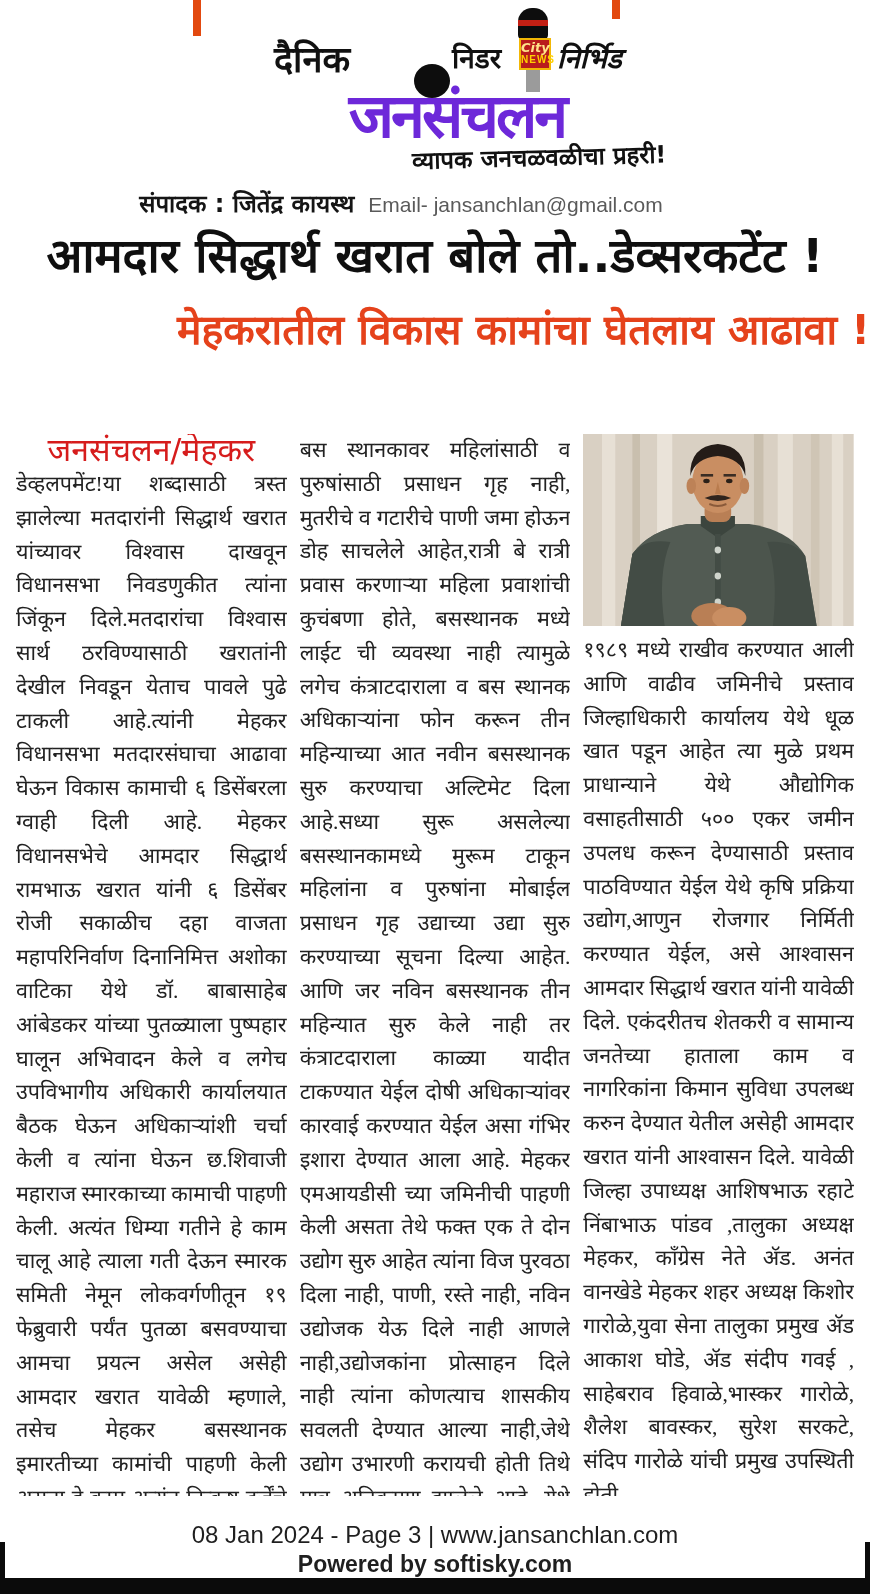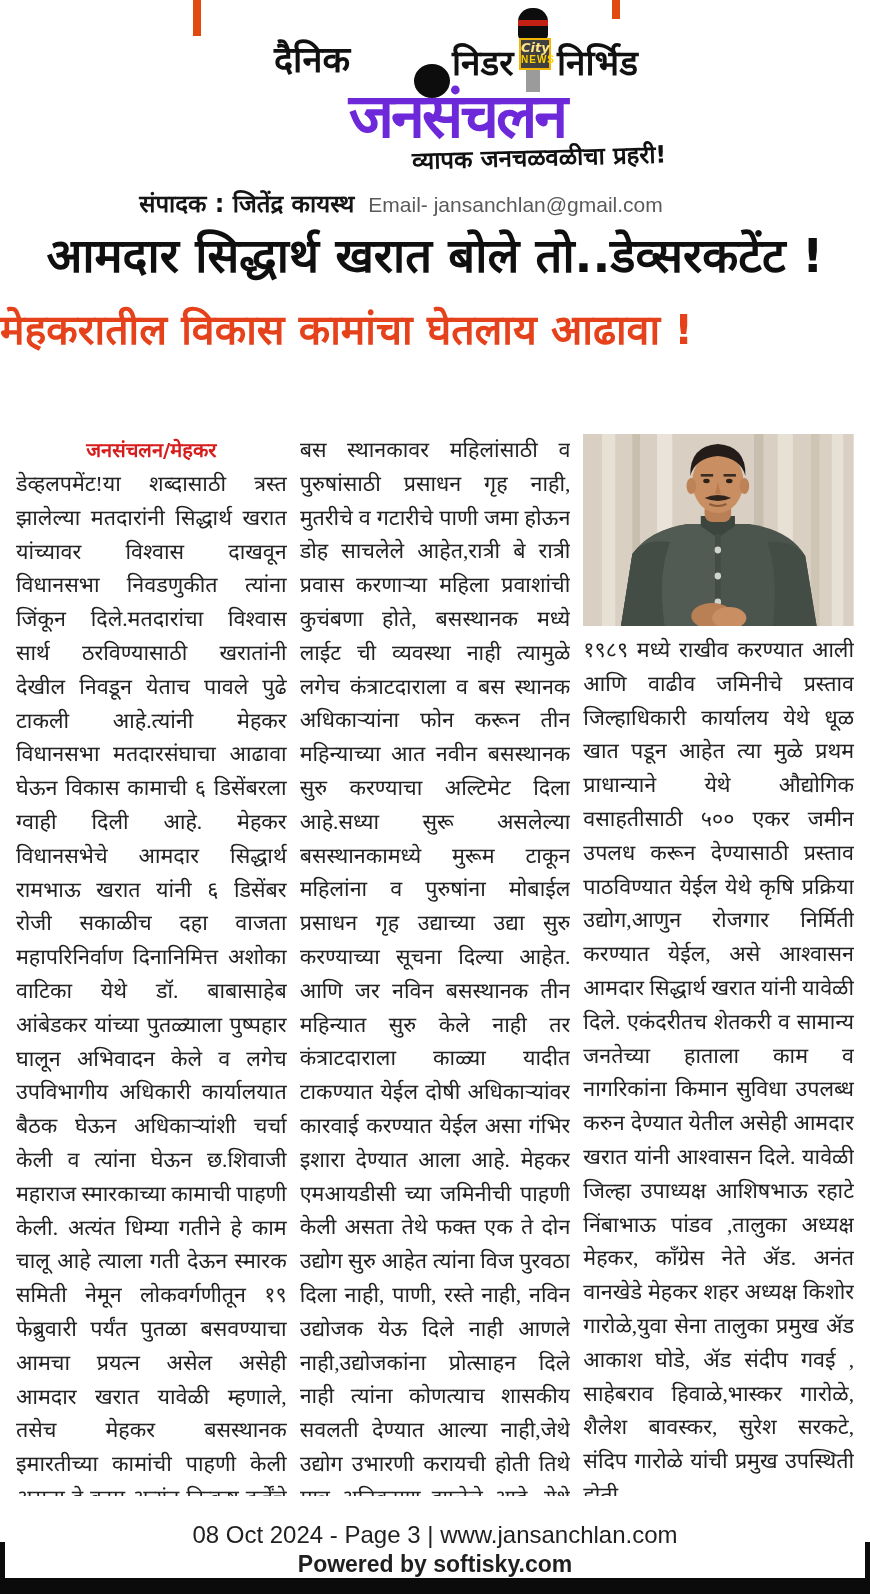--- a/index.html
+++ b/index.html
@@ -8,62 +8,62 @@
     background:#ffffff;overflow:hidden;
     font-family:"Liberation Serif", serif;color:#1c1c1c;
   }
   
   .masthead{position:absolute;left:12px;top:0;width:870px;height:218px;}
   .red-strip{position:absolute;background:#e2490f;}
   .strip-left{left:181px;top:0;width:8px;height:36px;}
   .strip-right{left:600px;top:0;width:8px;height:19px;}
   .daily{position:absolute;left:262px;top:34px;font-size:36px;font-weight:bold;color:#111;
     font-family:"DejaVu Sans", sans-serif;}
-  .fearless{position:absolute;top:38px;font-size:35px;font-weight:bold;color:#111;
+  .fearless{position:absolute;top:38px;font-size:28px;font-weight:bold;color:#111;
     font-family:"DejaVu Sans", sans-serif;}
   .fearless-left{left:440px;}
-  .fearless-right{left:545px;}
+  .fearless-right{left:545px;font-style:italic;}
   
   .mic{position:absolute;left:506px;top:8px;width:32px;height:84px;}
   .mic .head{position:absolute;left:0;top:0;width:30px;height:32px;background:#0d0d0d;
     border-radius:14px 14px 5px 5px;}
   .mic .stripe{position:absolute;left:0;top:12px;width:30px;height:6px;background:#c32014;}
   .mic .stem{position:absolute;left:8px;top:32px;width:14px;height:52px;background:#9b9b9b;}
   
-  .citybox{position:absolute;left:507px;top:38px;width:32px;height:32px;background:#404040;
+  .citybox{position:absolute;left:507px;top:38px;width:32px;height:32px;background:#b91c1c;
     border:2px solid #f2b705;box-sizing:border-box;text-align:center;z-index:3;}
   .citybox .c1{display:block;font-family:"DejaVu Sans", sans-serif;font-style:italic;
     font-weight:bold;color:#ffe489;font-size:13px;line-height:16px;}
   .citybox .c2{display:block;font-family:Liberation Sans, sans-serif;font-weight:bold;
     color:#ffd200;font-size:10px;line-height:8px;letter-spacing:1px;}
   .brand{position:absolute;left:235px;top:66px;width:420px;font-size:61px;line-height:100px;
     font-weight:bold;color:#6d28d9;white-space:nowrap;text-align:center;
     font-family:"DejaVu Sans", sans-serif;letter-spacing:-3px;z-index:1;}
   .brand-dot{position:absolute;left:402px;top:64px;width:36px;height:34px;background:#0d0d0d;
     border-radius:50%;z-index:2;}
   .tagline{position:absolute;left:400px;top:140px;width:240px;font-size:24px;font-weight:bold;
     color:#111;white-space:nowrap;z-index:4;font-family:"DejaVu Sans", sans-serif;
     transform:rotate(-1.5deg);}
   .editor-row{position:absolute;left:0;top:186px;width:778px;text-align:center;white-space:nowrap;}
   .editor{font-size:24px;font-weight:bold;color:#151515;font-family:"DejaVu Sans", sans-serif;}
   .email{font-size:21px;color:#5a5a5a;font-family:"Liberation Sans", sans-serif;margin-left:10px;}
   
   .headline-main{position:absolute;left:0;top:222px;width:870px;text-align:center;
     font-size:47px;font-weight:bold;color:#0f0f0f;white-space:nowrap;
     font-family:"DejaVu Sans", sans-serif;}
-  .headline-sub{position:absolute;left:0;width:870px;text-align:left;font-size:41px;
+  .headline-sub{position:absolute;left:0;width:870px;text-align:right;font-size:41px;
     font-weight:bold;color:#e5421b;white-space:nowrap;font-family:"DejaVu Sans", sans-serif;}
   .sub1{top:300px;}
   .sub2{top:364px;}
   
   .body-cols{position:absolute;left:16px;top:434px;width:838px;height:1062px;
     display:flex;gap:13px;}
   .col{flex:1 1 0;font-size:21.5px;line-height:33.8px;text-align:justify;color:#222;
     overflow:hidden;}
-  .byline{font-size:20px;line-height:32px;font-weight:bold;color:#d61c1c;text-align:center;
+  .byline{font-size:32px;line-height:32px;font-weight:normal;color:#d61c1c;text-align:center;
     margin-bottom:2px;font-family:"DejaVu Sans", sans-serif;}
   .photo-wrap{width:100%;height:192px;margin-bottom:8px;}
   .photo-wrap svg{display:block;width:100%;height:100%;}
   
   .footer{position:absolute;left:0;top:1520px;width:870px;text-align:center;
     font-family:"Liberation Sans", sans-serif;color:#1f1f1f;}
   .footer .f1{font-size:24px;line-height:30px;}
   .footer .f2{font-size:23px;line-height:29px;font-weight:bold;}
   .bottom-bar{position:absolute;left:0;bottom:0;width:870px;height:16px;background:#0b0b0b;}
   .edge-mark{position:absolute;bottom:10px;width:5px;height:42px;background:#0b0b0b;}
@@ -167,20 +167,20 @@
           <path d="M52 120 L40 192 L86 192 Q78 140 92 108 Q64 104 52 120 Z" fill="#434c45"></path>
           <path d="M234 122 L246 192 L200 192 Q206 140 194 108 Q222 106 234 122 Z" fill="#434c45"></path>
         </svg>
       </div>
       <span>१९८९ मध्ये राखीव करण्यात आली आणि वाढीव जमिनीचे प्रस्ताव जिल्हाधिकारी कार्यालय येथे धूळ खात पडून आहेत त्या मुळे प्रथम प्राधान्याने येथे औद्योगिक वसाहतीसाठी ५०० एकर जमीन उपलध करून देण्यासाठी प्रस्ताव पाठविण्यात येईल येथे कृषि प्रक्रिया उद्योग,आणुन रोजगार निर्मिती करण्यात येईल, असे आश्वासन आमदार सिद्धार्थ खरात यांनी यावेळी दिले. एकंदरीतच शेतकरी व सामान्य जनतेच्या हाताला काम व नागरिकांना किमान सुविधा उपलब्ध करुन देण्यात येतील असेही आमदार खरात यांनी आश्वासन दिले. यावेळी जिल्हा उपाध्यक्ष आशिषभाऊ रहाटे निंबाभाऊ पांडव ,तालुका अध्यक्ष मेहकर, काँग्रेस नेते ॲड. अनंत वानखेडे मेहकर शहर अध्यक्ष किशोर गारोळे,युवा सेना तालुका प्रमुख ॲड आकाश घोडे, ॲड संदीप गवई , साहेबराव हिवाळे,भास्कर गारोळे, शैलेश बावस्कर, सुरेश सरकटे, संदिप गारोळे यांची प्रमुख उपस्थिती होती.</span>
     </div>
 
   </div>
 
   <div class="footer">
-    <div class="f1">08 Oct 2024 - Page 3 | www.jansanchlan.com</div>
+    <div class="f1">08 Jan 2024 - Page 3 | www.jansanchlan.com</div>
     <div class="f2">Powered by softisky.com</div>
   </div>
   <div class="edge-mark edge-left"></div>
   <div class="edge-mark edge-right"></div>
   <div class="bottom-bar"></div>
 
 </div>
 
 </body></html>

